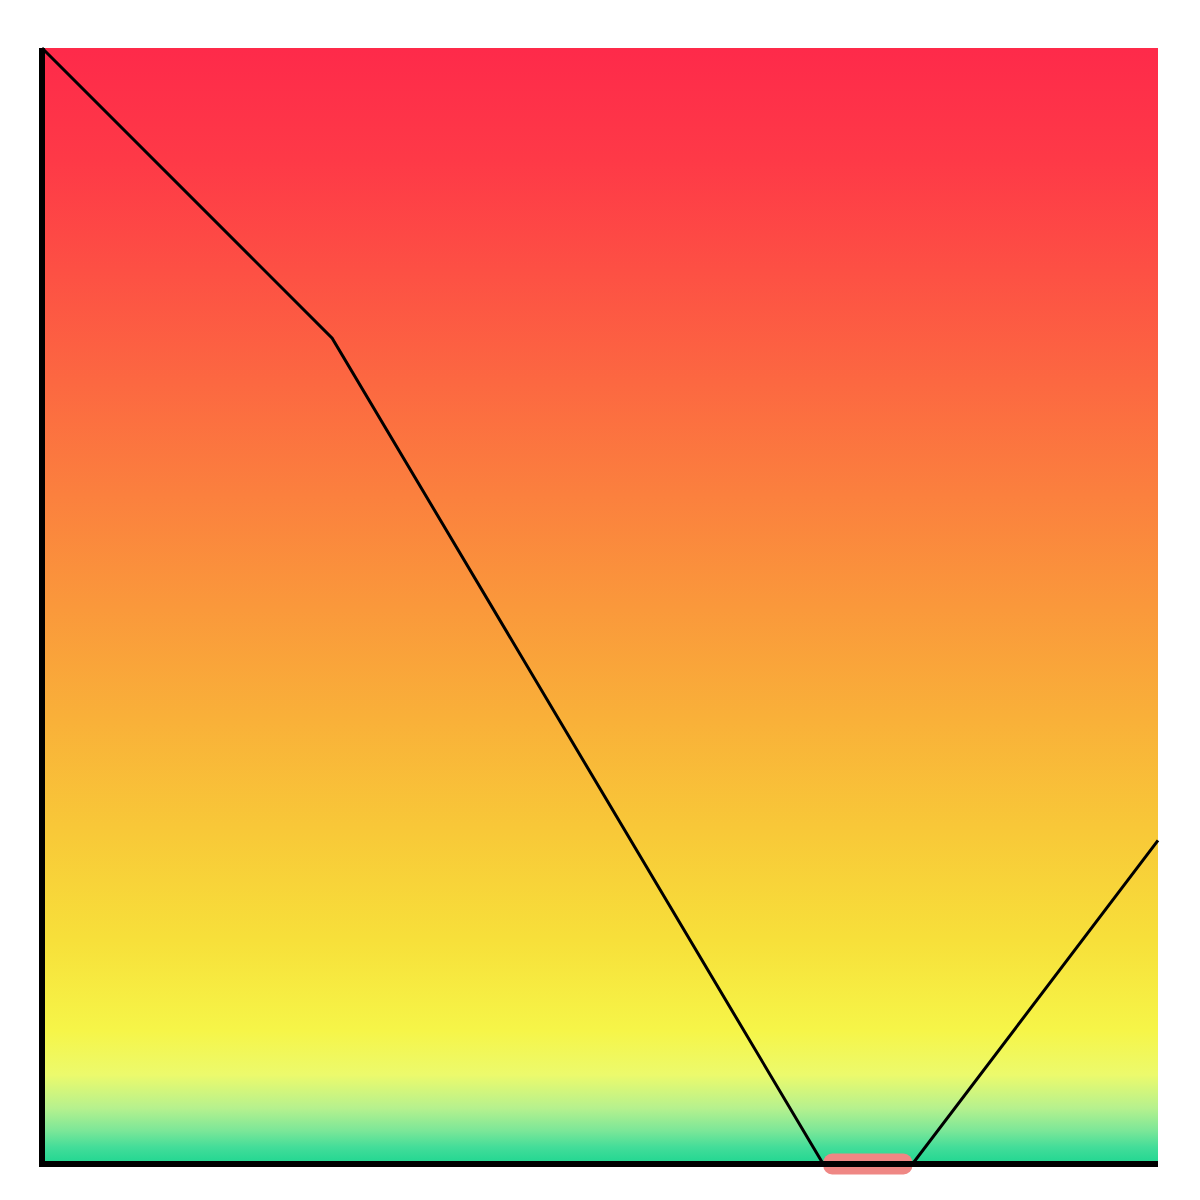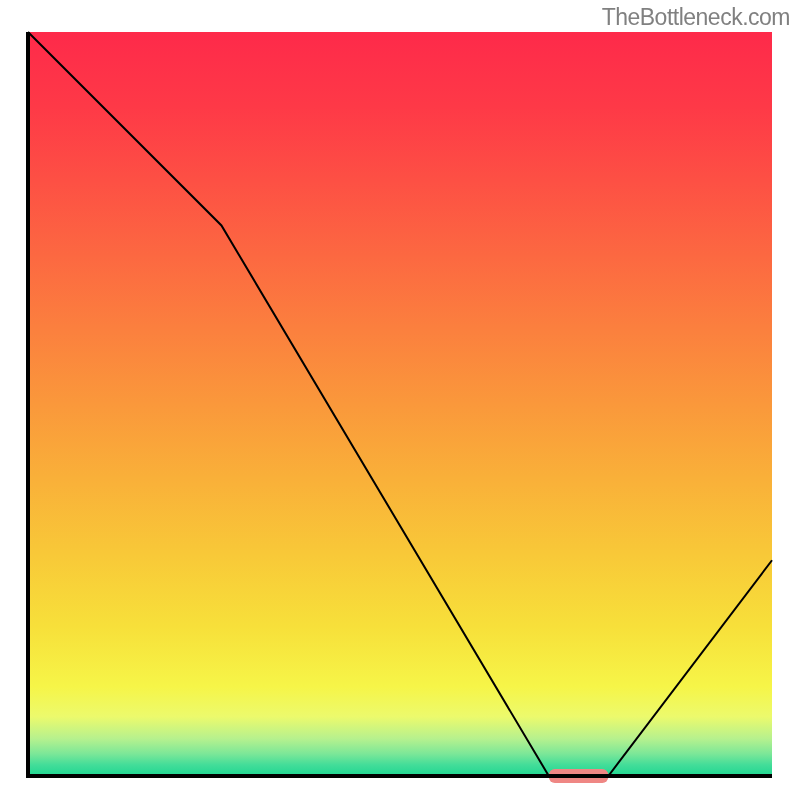--- a/index.html
+++ b/index.html
@@ -31,21 +31,20 @@
     left: 0;
     top: 0;
     width: 800px;
     height: 800px;
   }
 </style>
 </head>
 <body>
 
 <div class="wrap">
-  <div class="attribution">TheBottleneck.com</div>
   <svg class="chart" viewBox="0 0 800 800">
     <defs>
       <linearGradient id="bg-grad" x1="0" y1="0" x2="0" y2="1">
           <stop offset="0%" stop-color="#fe2a4a"></stop>
           <stop offset="10%" stop-color="#fe3947"></stop>
           <stop offset="20%" stop-color="#fd5044"></stop>
           <stop offset="30%" stop-color="#fc6841"></stop>
           <stop offset="40%" stop-color="#fb803e"></stop>
           <stop offset="50%" stop-color="#fa983b"></stop>
           <stop offset="60%" stop-color="#f9b039"></stop>

